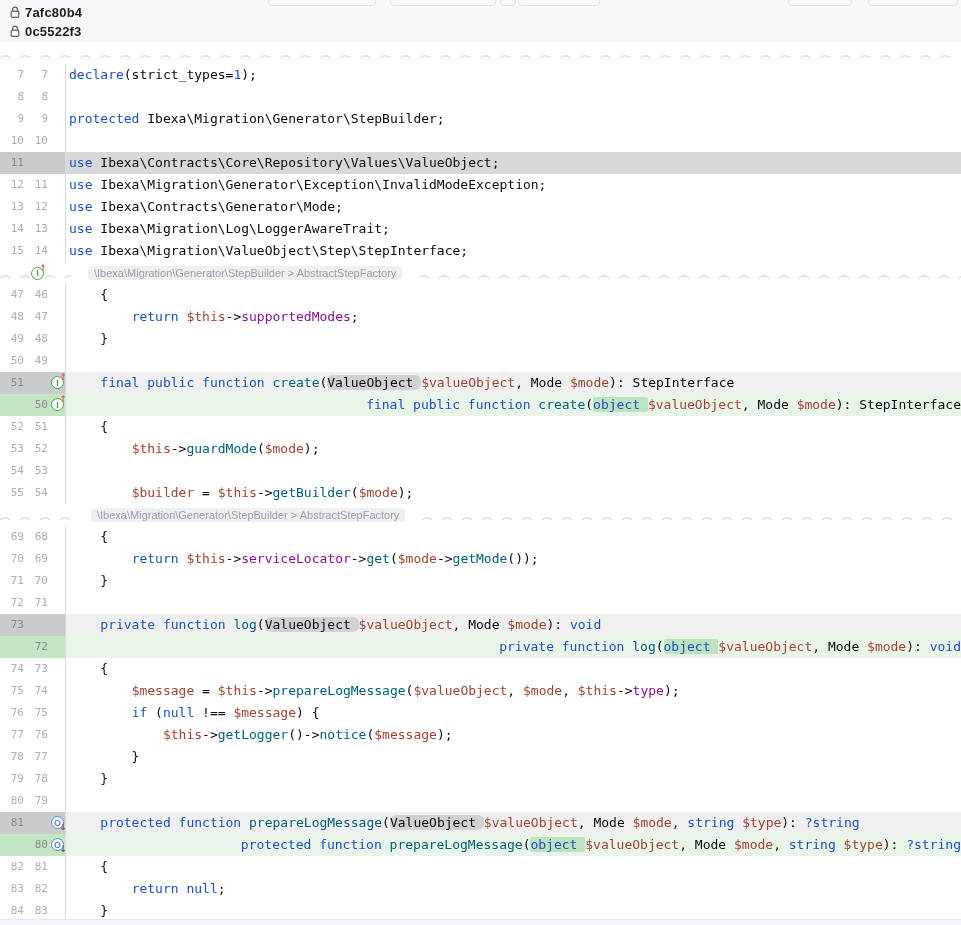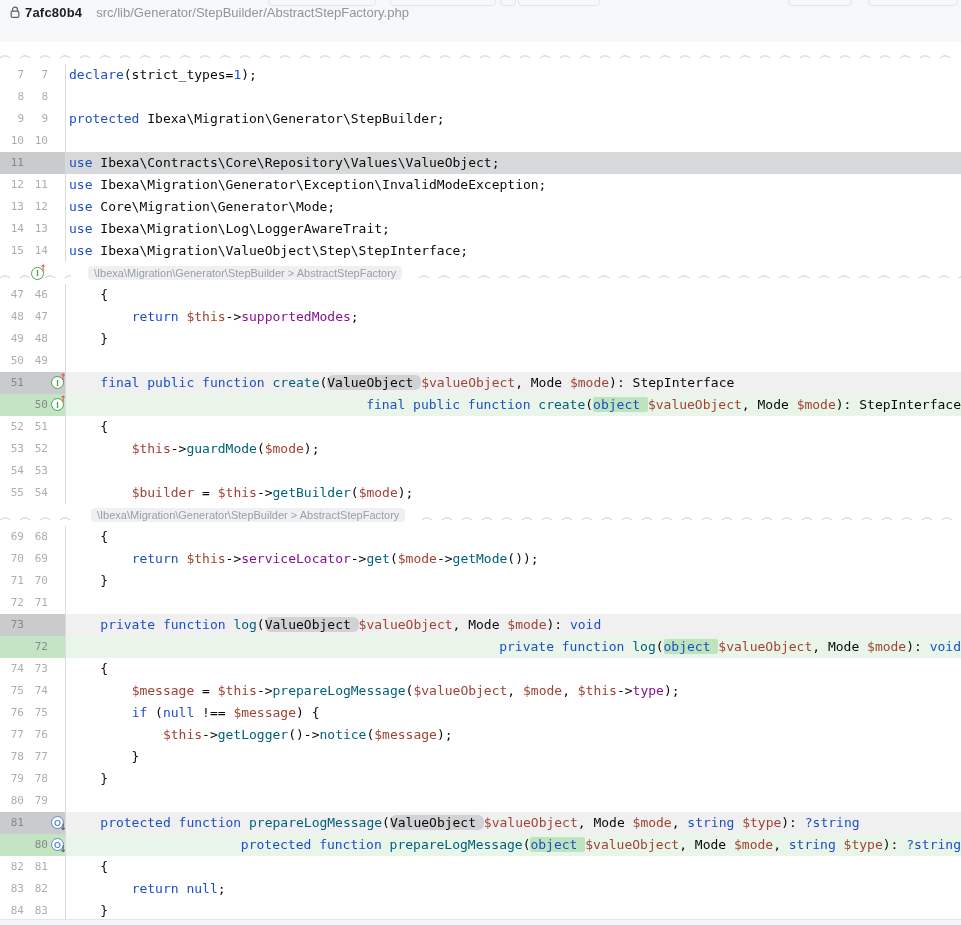--- a/index.html
+++ b/index.html
@@ -60,21 +60,29 @@
     <div class="tabhint" style="left:788px;width:62px;"></div>
     <div class="tabhint" style="left:868px;width:88px;"></div>
     <div class="commit-row">
       <span class="lock">
         <svg width="10" height="13" viewBox="0 0 10 13">
             <path d="M2.5 5.2 V3.6 a2.5 2.5 0 0 1 5 0 V5.2" fill="none" stroke="#5A6066" stroke-width="1.2"></path>
             <rect x="1.2" y="5.2" width="7.6" height="6.2" rx="1.2" fill="none" stroke="#5A6066" stroke-width="1.2"></rect>
           </svg>
       </span>
       <span class="hash">7afc80b4</span>
-      <span class="path">src/lib/Generator/StepBuilder/AbstractStepFactory.php</span>
+    </div>
+    <div class="commit-row">
+      <span class="lock">
+        <svg width="10" height="13" viewBox="0 0 10 13">
+            <path d="M2.5 5.2 V3.6 a2.5 2.5 0 0 1 5 0 V5.2" fill="none" stroke="#5A6066" stroke-width="1.2"></path>
+            <rect x="1.2" y="5.2" width="7.6" height="6.2" rx="1.2" fill="none" stroke="#5A6066" stroke-width="1.2"></rect>
+          </svg>
+      </span>
+      <span class="hash">0c5522f3</span>
     </div>
   </div>
 
   <div id="diffbody">
       <div class="sep">
         <span class="wavefill"><svg width="960" height="10">
             <path d="M0 6 q5 -4.5 10 0 t 10 0 t 10 0 t 10 0 t 10 0 t 10 0 t 10 0 t 10 0 t 10 0 t 10 0 t 10 0 t 10 0 t 10 0 t 10 0 t 10 0 t 10 0 t 10 0 t 10 0 t 10 0 t 10 0 t 10 0 t 10 0 t 10 0 t 10 0 t 10 0 t 10 0 t 10 0 t 10 0 t 10 0 t 10 0 t 10 0 t 10 0 t 10 0 t 10 0 t 10 0 t 10 0 t 10 0 t 10 0 t 10 0 t 10 0 t 10 0 t 10 0 t 10 0 t 10 0 t 10 0 t 10 0 t 10 0 t 10 0 t 10 0 t 10 0 t 10 0 t 10 0 t 10 0 t 10 0 t 10 0 t 10 0 t 10 0 t 10 0 t 10 0 t 10 0 t 10 0 t 10 0 t 10 0 t 10 0 t 10 0 t 10 0 t 10 0 t 10 0 t 10 0 t 10 0 t 10 0 t 10 0 t 10 0 t 10 0 t 10 0 t 10 0 t 10 0 t 10 0 t 10 0 t 10 0 t 10 0 t 10 0 t 10 0 t 10 0 t 10 0 t 10 0 t 10 0 t 10 0 t 10 0 t 10 0 t 10 0 t 10 0 t 10 0 t 10 0 t 10 0 t 10 0 t 10 0 " fill="none" stroke="#C8CCD2" stroke-width="1"></path>
           </svg></span>
       </div>
       <div class="row ctx">
@@ -124,21 +132,21 @@
           <span class="iconslot"></span>
         </div>
         <div class="code"><span class="tk-k">use </span><span class="tk-p">Ibexa\Migration\Generator\Exception\InvalidModeException;</span></div>
       </div>
       <div class="row ctx">
         <div class="gutter">
           <span class="ln old">13</span>
           <span class="ln nw">12</span>
           <span class="iconslot"></span>
         </div>
-        <div class="code"><span class="tk-k">use </span><span class="tk-p">Core\Migration\Generator\Mode;</span></div>
+        <div class="code"><span class="tk-k">use </span><span class="tk-p">Ibexa\Contracts\Generator\Mode;</span></div>
       </div>
       <div class="row ctx">
         <div class="gutter">
           <span class="ln old">14</span>
           <span class="ln nw">13</span>
           <span class="iconslot"></span>
         </div>
         <div class="code"><span class="tk-k">use </span><span class="tk-p">Ibexa\Migration\Log\LoggerAwareTrait;</span></div>
       </div>
       <div class="row ctx">

